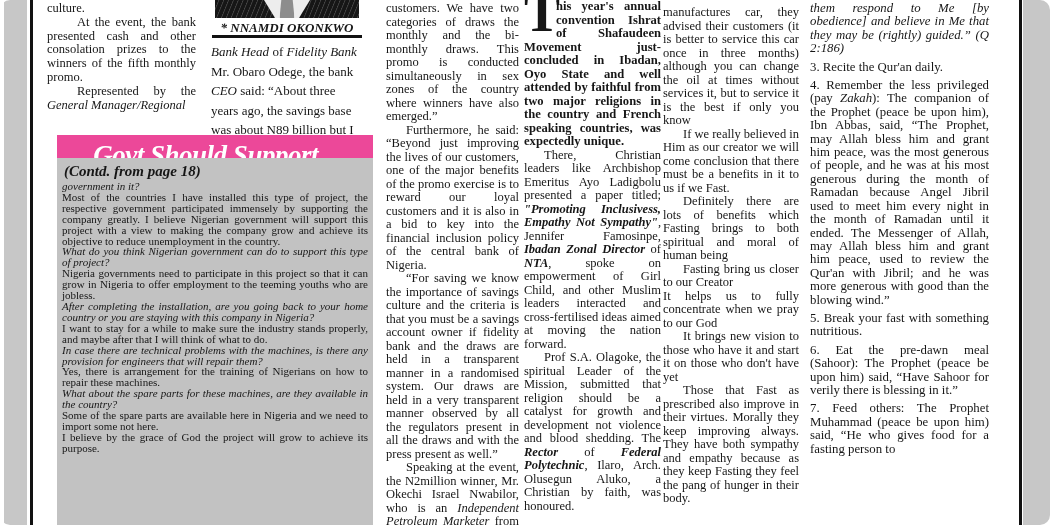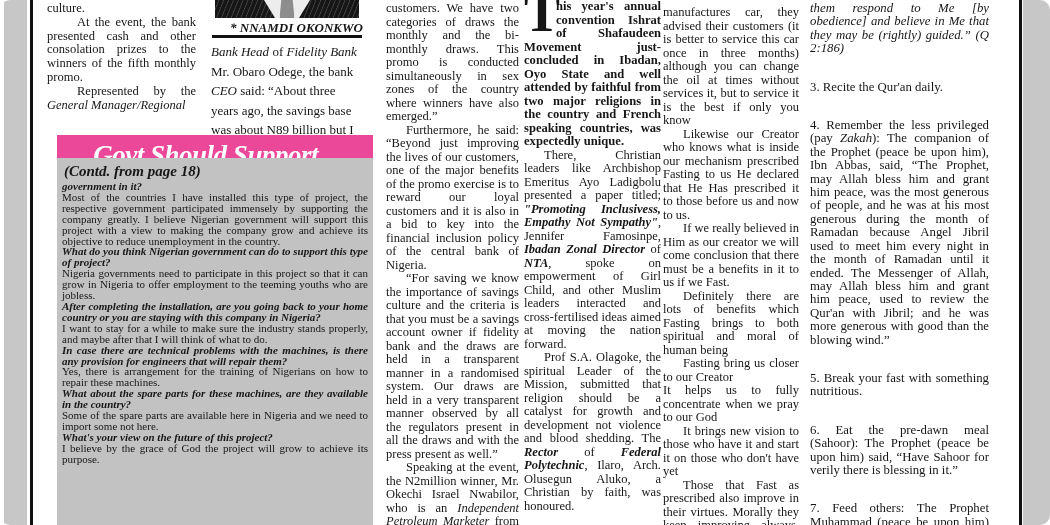--- a/index.html
+++ b/index.html
@@ -2,42 +2,42 @@
 <html><head>
 <meta charset="utf-8">
 <style>
   html,body{margin:0;padding:0;width:1050px;height:525px;background:#ffffff;}
   .page{position:relative;width:1050px;height:525px;background:#ffffff;overflow:hidden;
         font-family:"Liberation Serif","DejaVu Serif",serif;color:#161616;border-radius:10px;}
   .it{font-style:italic;}
   .bd{font-weight:bold;}
   .para{margin:0;}
   .para.ind{text-indent:20px;}
-  .para.q{font-weight:bold;font-style:italic;}
-  .para.gap{margin-top:25px;}
+  .para.q{font-weight:normal;font-style:italic;}
+  .para.gap{margin-top:5px;}
 
   
   .scan-strip-left{position:absolute;left:4px;top:0;width:23px;height:525px;background:#c7c7c7;}
   .rule-left{position:absolute;left:30px;top:0;width:3px;height:525px;background:#111;}
   .rule-right{position:absolute;left:1019px;top:0;width:3px;height:525px;background:#111;}
   .scan-strip-right{position:absolute;left:1023px;top:0;width:27px;height:525px;background:#c7c7c7;}
 
   
   .col{position:absolute;text-align:justify;font-size:12.5px;line-height:13.5px;}
   .col1{left:47px;top:2px;width:149px;line-height:13.8px;}
   .col1 .para.ind{text-indent:30px;}
 
   
   .photo{position:absolute;left:215px;top:0;width:144px;height:18px;overflow:hidden;
          background:repeating-linear-gradient(112deg,#161616 0px,#161616 3px,#4a4a4a 3.5px,#161616 4.5px);}
   .photo .shirt{position:absolute;left:50%;top:0;transform:translateX(-50%);width:46px;height:18px;
          background:#ededed;clip-path:polygon(0 0,100% 0,76% 100%,24% 100%);}
   .photo .tie{position:absolute;left:50%;top:0;transform:translateX(-50%);width:15px;height:18px;
          background:#8d8d8d;clip-path:polygon(12% 0,88% 0,100% 100%,0 100%);}
-  .caption{position:absolute;left:211px;top:20px;width:152px;text-align:right;
+  .caption{position:absolute;left:211px;top:20px;width:152px;text-align:center;
            font-weight:bold;font-style:italic;font-size:13px;}
   .caption-rule{position:absolute;left:212px;top:35px;width:150px;height:2.5px;background:#111;}
   .col2text{left:211px;top:42px;width:153px;font-size:13px;line-height:19.6px;text-align:left;}
 
   
   .banner{position:absolute;left:57px;top:118px;width:316px;height:40px;background:#ec4899;
           display:flex;align-items:center;justify-content:center;margin-top:17px;}
   .banner span{color:#ffffff;font-weight:bold;font-style:italic;font-size:27px;letter-spacing:-0.5px;
           white-space:nowrap;}
   .graybox{position:absolute;left:57px;top:158px;width:316px;height:367px;background:#c2c2c2;
@@ -88,21 +88,20 @@
         <div class="para q"><span>government in it?</span></div>
         <div class="para"><span>Most of the countries I have installed this type of project, the respective government participated immensely by supporting the company greatly. I believe Nigerian government will support this project with a view to making the company grow and achieve its objective to reduce unemployment in the country.</span></div>
         <div class="para q"><span>What do you think Nigerian government can do to support this type of project?</span></div>
         <div class="para"><span>Nigeria governments need to participate in this project so that it can grow in Nigeria to offer employment to the teeming youths who are jobless.</span></div>
         <div class="para q"><span>After completing the installation, are you going back to your home country or you are staying with this company in Nigeria?</span></div>
         <div class="para"><span>I want to stay for a while to make sure the industry stands properly, and maybe after that I will think of what to do.</span></div>
         <div class="para q"><span>In case there are technical problems with the machines, is there any provision for engineers that will repair them?</span></div>
         <div class="para"><span>Yes, there is arrangement for the training of Nigerians on how to repair these machines.</span></div>
         <div class="para q"><span>What about the spare parts for these machines, are they available in the country?</span></div>
         <div class="para"><span>Some of the spare parts are available here in Nigeria and we need to import some not here.</span></div>
-        <div class="para q"><span>What's your view on the future of this project?</span></div>
         <div class="para"><span>I believe by the grace of God the project will grow to achieve its purpose.</span></div>
       </div>
   </div>
 
   <div class="col col3">
       <div class="para"><span>customers. We have two categories of draws the monthly and the bi-monthly draws. This promo is conducted simultaneously in sex zones of the country where winners have also emerged.”</span></div>
       <div class="para ind"><span>Furthermore, he said: “Beyond just improving the lives of our customers, one of the major benefits of the promo exercise is to reward our loyal customers and it is also in a bid to key into the financial inclusion policy of the central bank of Nigeria.</span></div>
       <div class="para ind"><span>“For saving we know the importance of savings culture and the criteria is that you must be a savings account owner if fidelity bank and the draws are held in a transparent manner in a randomised system. Our draws are held in a very transparent manner observed by all the regulators present in all the draws and with the press present as well.”</span></div>
       <div class="para ind"><span>Speaking at the event, the N2million winner, Mr. Okechi Israel Nwabilor, who is an </span><span class="it">Independent Petroleum Marketer</span><span> from Egbeda branch have this to say, “Honestly I was not expecting it and when they called I was surprised and I still doubted up until this</span></div>
     </div>
@@ -112,21 +111,20 @@
       <span class="dropcap">T</span><span><span class="bd">his year's annual convention Ishrat of Shafaudeen Movement just-concluded in Ibadan, Oyo State and well attended by faithful from two major religions in the country and French speaking countries, was expectedly unique.</span></span>
     </div>
     <div>
         <div class="para ind"><span>There, Christian leaders like Archbishop Emeritus Ayo Ladigbolu presented a paper titled; </span><span class="it bd">"Promoting Inclusivess, Empathy Not Sympathy"</span><span>, Jennifer Famosinpe, </span><span class="it bd">Ibadan Zonal Director</span><span> of </span><span class="it bd">NTA</span><span>, spoke on empowerment of Girl Child, and other Muslim leaders interacted and cross-fertilised ideas aimed at moving the nation forward.</span></div>
         <div class="para ind"><span>Prof S.A. Olagoke, the spiritual Leader of the Mission, submitted that religion should be a catalyst for growth and development not violence and blood shedding. The </span><span class="it bd">Rector</span><span> of </span><span class="it bd">Federal Polytechnic</span><span>, Ilaro, Arch. Olusegun Aluko, a Christian by faith, was honoured.</span></div>
       </div>
   </div>
 
   <div class="col col5">
       <div class="para"><span>manufactures car, they advised their customers (it is better to service this car once in three months) although you can change the oil at times without services it, but to service it is the best if only you know</span></div>
-      <div class="para ind"><span>Likewise our Creator who knows what is inside our mechanism prescribed Fasting to us He declared that He Has prescribed it to those before us and now to us.</span></div>
       <div class="para ind"><span>If we really believed in Him as our creator we will come conclusion that there must be a benefits in it to us if we Fast.</span></div>
       <div class="para ind"><span>Definitely there are lots of benefits which Fasting brings to both spiritual and moral of human being</span></div>
       <div class="para ind"><span>Fasting bring us closer to our Creator</span></div>
       <div class="para"><span>It helps us to fully concentrate when we pray to our God</span></div>
       <div class="para ind"><span>It brings new vision to those who have it and start it on those who don't have yet</span></div>
       <div class="para ind"><span>Those that Fast as prescribed also improve in their virtues. Morally they keep improving always. They have both sympathy and empathy because as they keep Fasting they feel the pang of hunger in their body.</span></div>
     </div>
 
   <div class="col col6">
       <div class="para"><span class="it">them respond to Me [by obedience] and believe in Me that they may be (rightly) guided.” (Q 2:186)</span></div>

